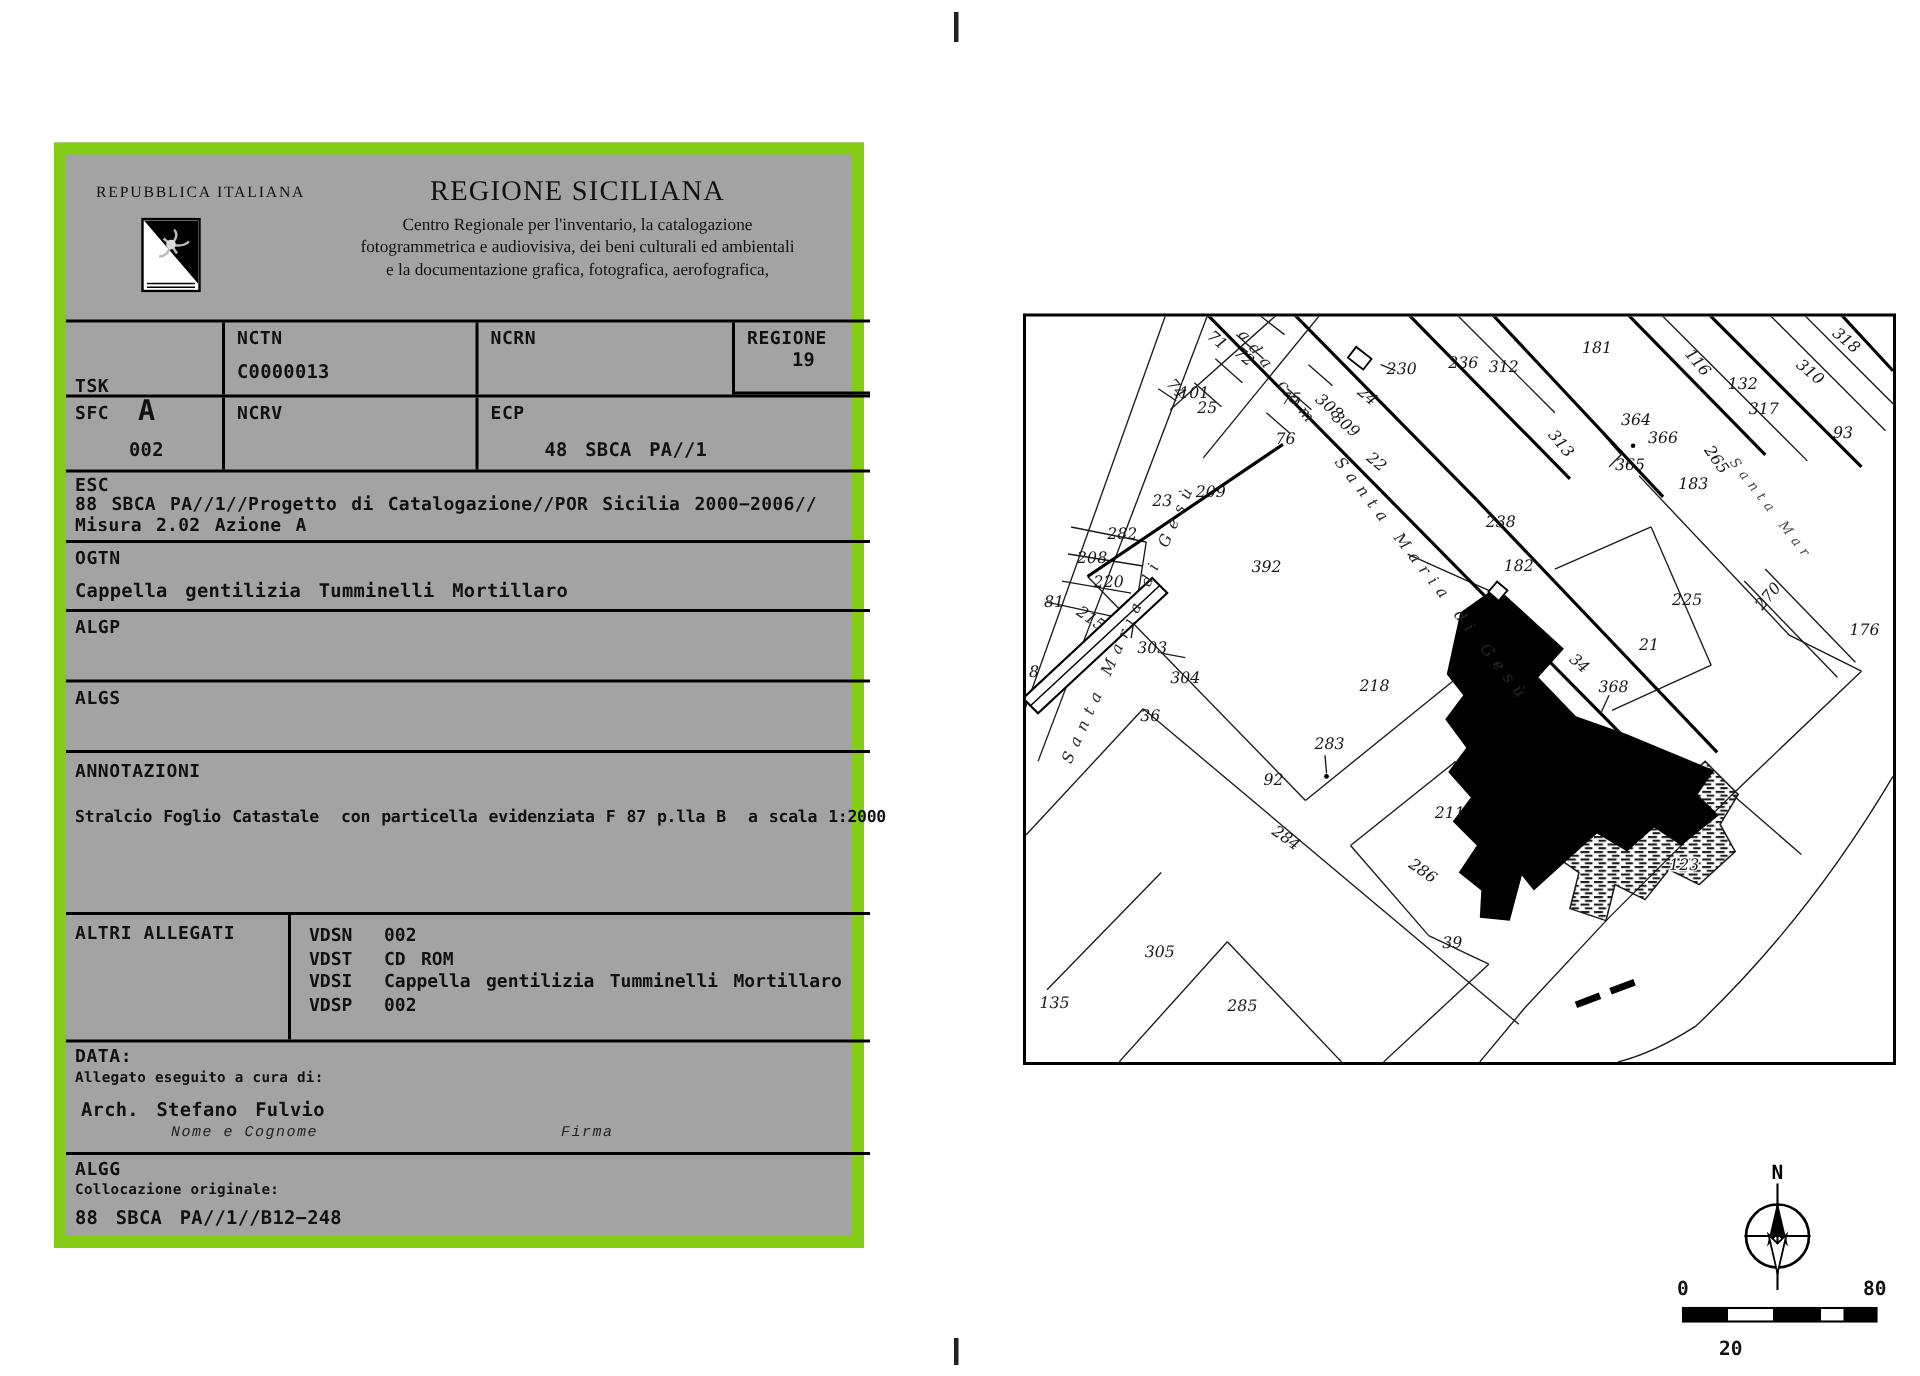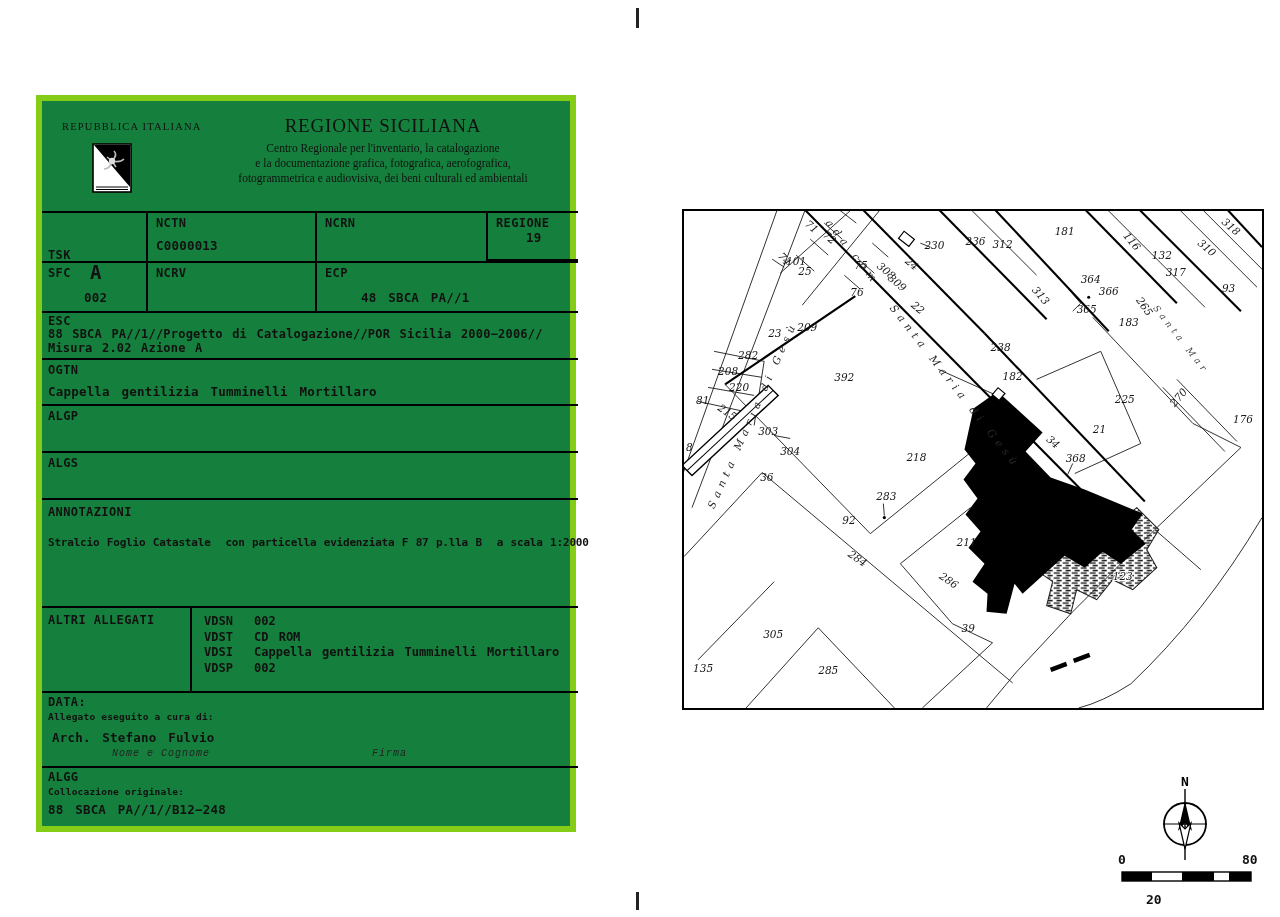--- a/index.html
+++ b/index.html
@@ -1,21 +1,21 @@
 <!DOCTYPE html>
 <html><head>
 <meta charset="utf-8">
 <style>
   html,body{margin:0;padding:0;background:#fff;}
   .page{position:relative;width:1280px;height:917px;background:#fff;overflow:hidden;
         font-family:"DejaVu Sans Mono",monospace;color:#111;}
   .fold{position:absolute;width:3px;background:#222;}
   
   .form-panel{position:absolute;left:36px;top:95px;width:540px;height:737px;
-              border:6px solid #84cc16;box-sizing:border-box;background:#15803d;}
+              border:8px solid #84cc16;box-sizing:border-box;background:#a3a3a3;}
   .sect{position:absolute;left:0;width:536px;border-top:2px solid #000;box-sizing:border-box;}
   .cell{position:absolute;top:0;bottom:0;border-left:2px solid #000;box-sizing:border-box;}
   .cell.first{border-left:none;}
   .lbl{position:absolute;font:700 12px "DejaVu Sans Mono",monospace;letter-spacing:.4px;white-space:pre;}
   .sublbl{position:absolute;font:700 9.5px "DejaVu Sans Mono",monospace;letter-spacing:.2px;white-space:pre;}
   .val{position:absolute;font:700 12.5px "DejaVu Sans Mono",monospace;white-space:pre;word-spacing:4px;letter-spacing:.2px;}
   .val.big{font-size:19px;}
   .val.esc-line{word-spacing:2px;font-size:12px;}
   .annot-val{font-size:11px;letter-spacing:-.2px;word-spacing:1px;}
   .caption{position:absolute;font:italic 10px "Liberation Mono",monospace;letter-spacing:1px;color:#222;white-space:pre;}
@@ -61,22 +61,22 @@
           <path d="M20,18 q6,-6 2,-10 M20,18 q8,2 12,-2 M20,18 q-2,8 -8,8 M20,18 l4,6 M20,18 l-5,-4" fill="none" stroke="#bbb" stroke-width="1.6"></path>
           <circle cx="20" cy="18" r="3.2" fill="#ddd"></circle>
           <line x1="4" y1="44" x2="36" y2="44" stroke="#000" stroke-width="1"></line>
           <line x1="4" y1="46.5" x2="36" y2="46.5" stroke="#000" stroke-width="1"></line>
         </svg>
       </div>
       <div class="hdr-right">
         <div class="hdr-title">REGIONE SICILIANA</div>
         <div class="hdr-sub">
             <div>Centro Regionale per l'inventario, la catalogazione</div>
+            <div>fotogrammetrica e audiovisiva, dei beni culturali ed ambientali</div>
             <div>e la documentazione grafica, fotografica, aerofografica,</div>
-            <div>fotogrammetrica e audiovisiva, dei beni culturali ed ambientali</div>
           </div>
       </div>
     </div>
 
     <div class="sect" style="top:110px;height:50px;">
       <div class="cell first" style="left:0;width:104px;margin-top:32px;">
         <span class="lbl" style="left:6px;top:3px;">TSK</span>
         <span class="val big" style="left:48px;top:16px;">A</span>
       </div>
       <div class="cell" style="left:104px;width:169px;">

